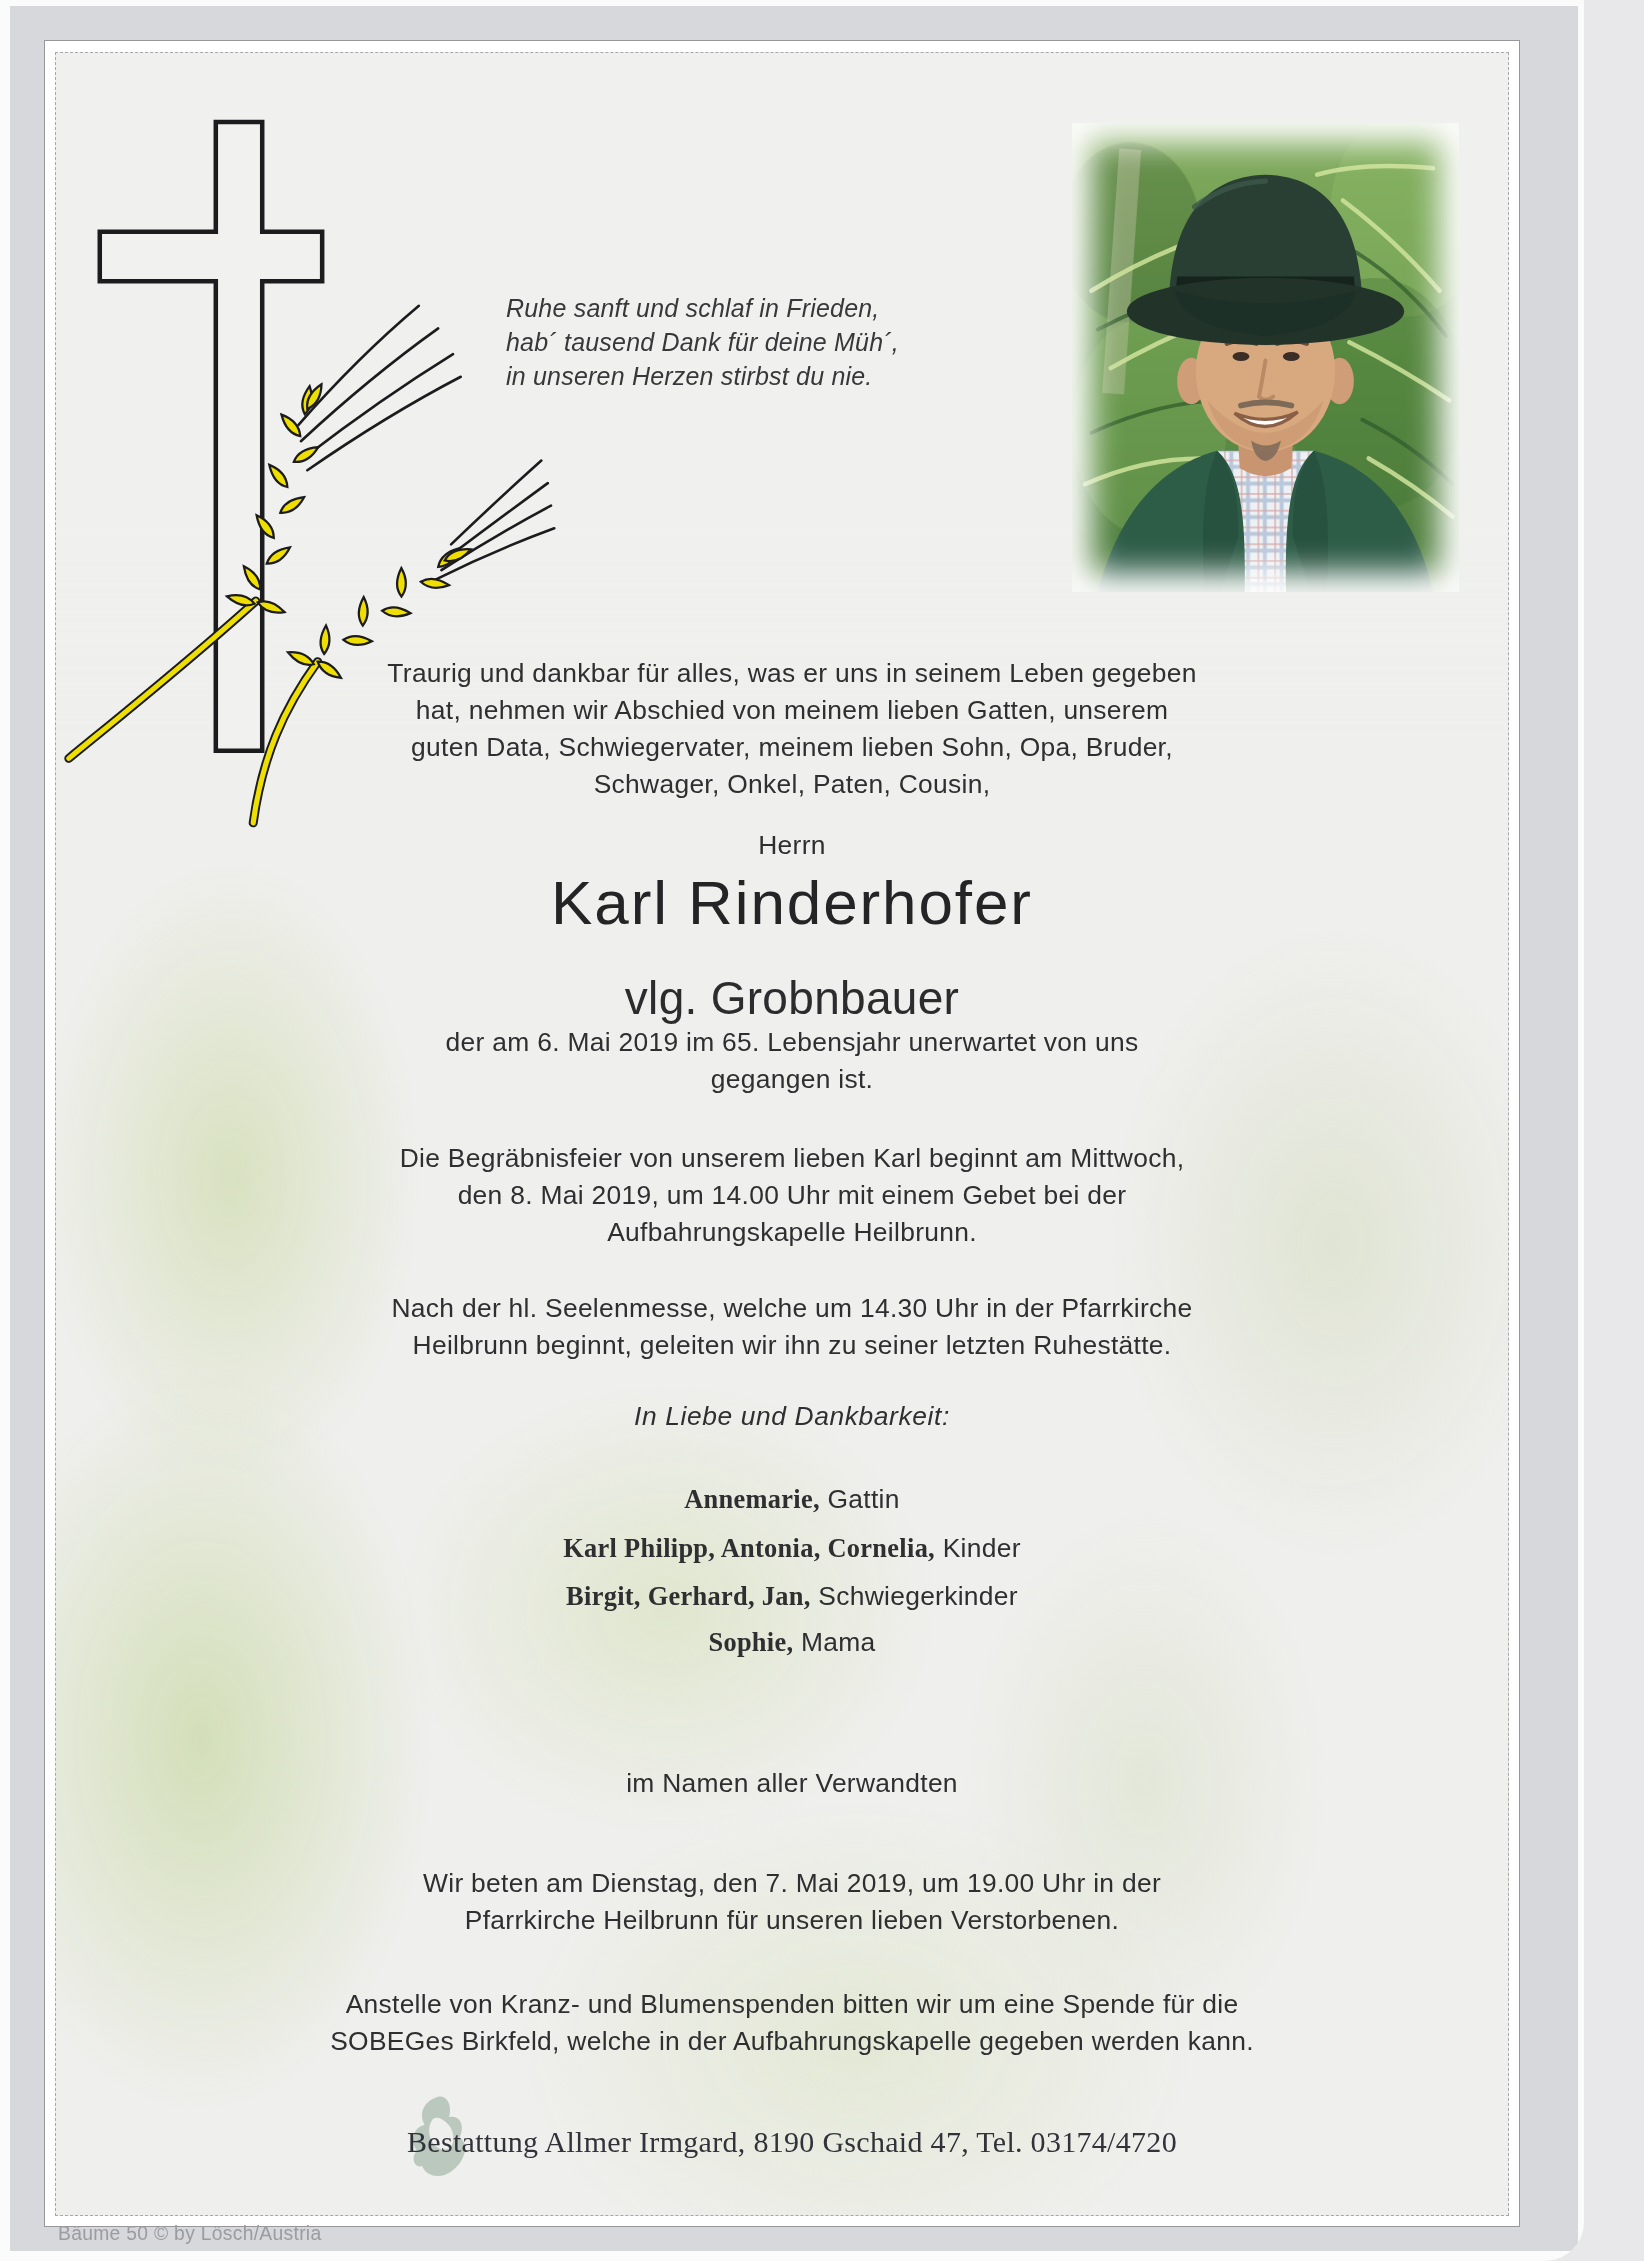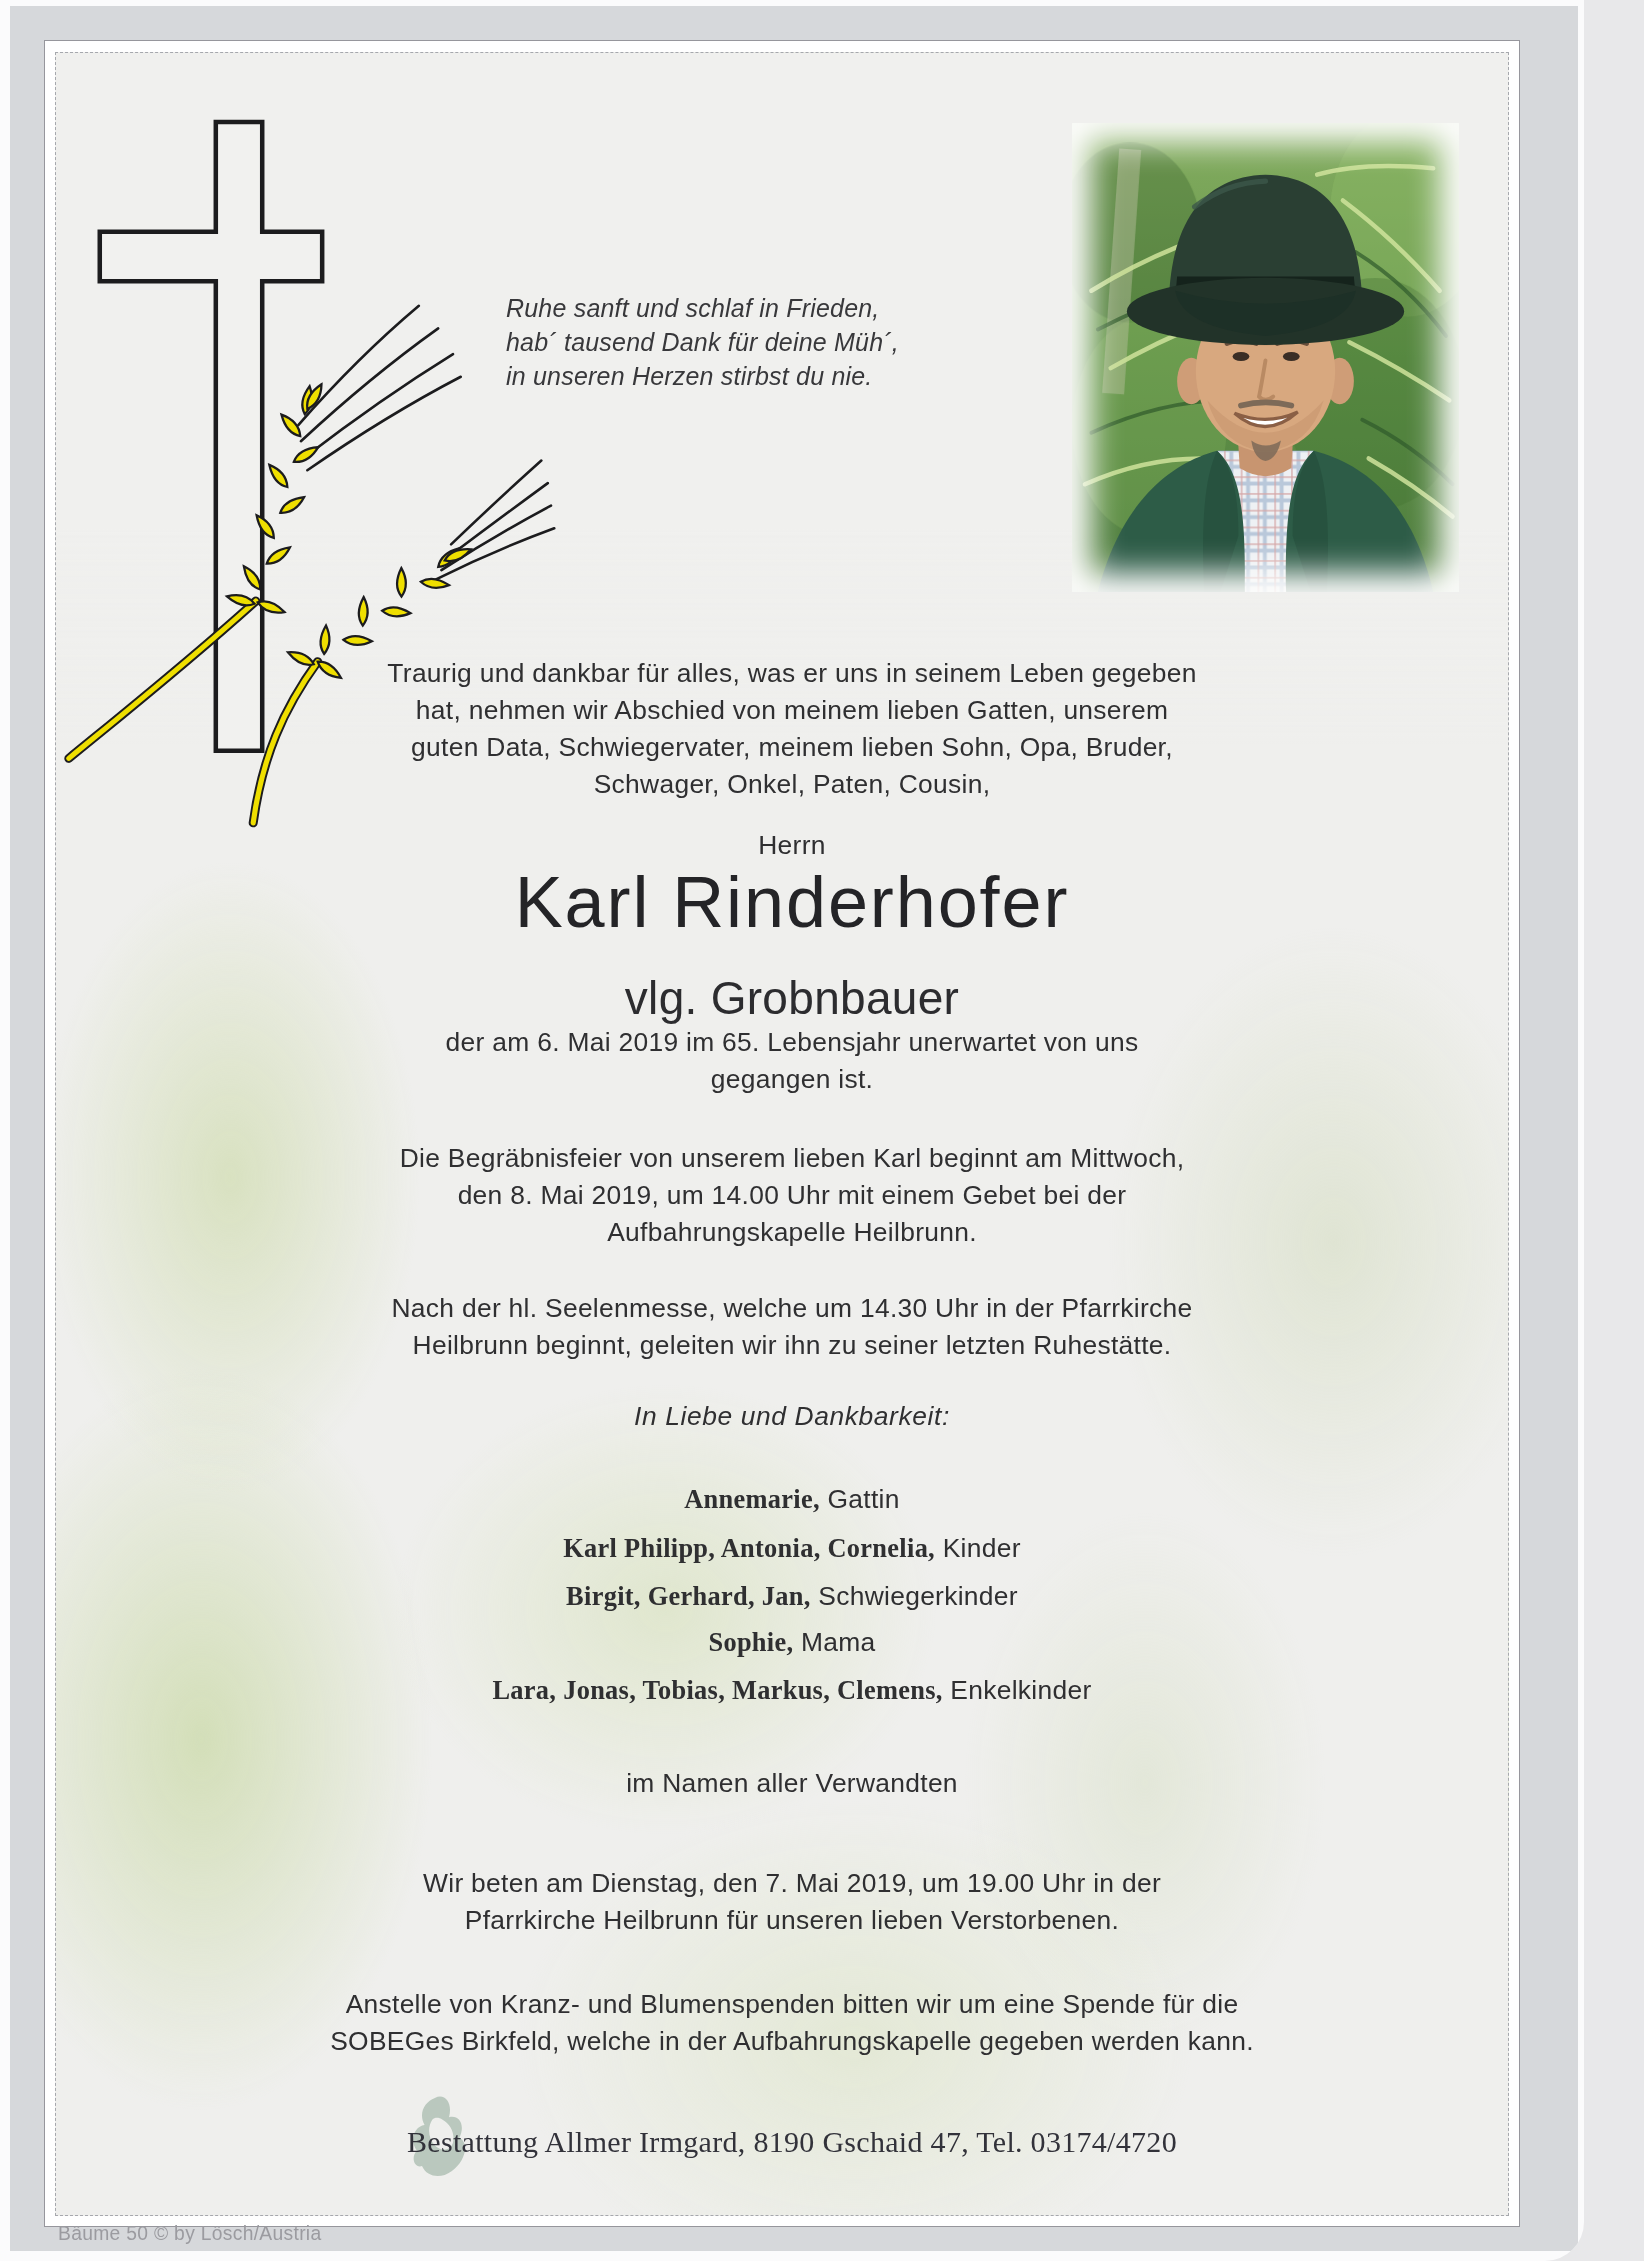--- a/index.html
+++ b/index.html
@@ -25,21 +25,21 @@
       #efefed;
   }
   
   .blk{position:absolute;left:110px;right:110px;text-align:center;
     font-size:26.4px;line-height:37px;color:#2f2f31;white-space:pre-line;letter-spacing:0.3px;}
   .italic{font-style:italic;}
   .b{font-weight:700;white-space:pre-line;font-family:Liberation Serif, serif;}
   .poem{position:absolute;left:506px;top:291px;text-align:left;
     font-size:25px;line-height:34px;font-style:italic;color:#38383b;letter-spacing:0.2px;}
   .salutation{top:827px;}
-  .deceased-name{top:852px;font-size:72px;line-height:101px;letter-spacing:1.9px;color:#242427;}
+  .deceased-name{top:852px;font-size:62px;line-height:101px;letter-spacing:1.9px;color:#242427;}
   .vulgo{top:971px;font-size:46px;line-height:54px;color:#2c2c2f;}
   .death-note{top:1024px;}
   .intro{top:655px;}
   .funeral{top:1140px;}
   .mass{top:1290px;}
   .closing{top:1398px;letter-spacing:0.6px;}
   .fam{position:absolute;left:110px;right:110px;text-align:center;
     font-size:26.4px;line-height:37px;color:#2f2f31;white-space:pre-line;letter-spacing:0.3px;}
   .in-name{top:1765px;}
   .prayer{top:1865px;}
@@ -228,23 +228,20 @@
   </div>
   <div class="fam" style="top:1493px">
     <span class="b">Karl Philipp, Antonia, Cornelia,</span><span> Kinder</span>
   </div>
   <div class="fam" style="top:1541px">
     <span class="b">Birgit, Gerhard, Jan,</span><span> Schwiegerkinder</span>
   </div>
   <div class="fam" style="top:1587px">
     <span class="b">Sophie,</span><span> Mama</span>
   </div>
-  <div class="fam" style="top:1635px">
-    <span class="b">Lara, Jonas, Tobias, Markus, Clemens,</span><span> Enkelkinder</span>
-  </div>
 
   <div class="blk in-name">im Namen aller Verwandten</div>
 
   <div class="blk prayer">Wir beten am Dienstag, den 7. Mai 2019, um 19.00 Uhr in der
 Pfarrkirche Heilbrunn für unseren lieben Verstorbenen.</div>
   <div class="blk donation">Anstelle von Kranz- und Blumenspenden bitten wir um eine Spende für die
 SOBEGes Birkfeld, welche in der Aufbahrungskapelle gegeben werden kann.</div>
 
   <svg class="angel" viewBox="0 0 84 146" xmlns="http://www.w3.org/2000/svg">
     <path fill="#8fa998" d="M34,6 C50,-2 62,14 56,36 C72,32 82,48 72,68 C88,76 82,104 60,120 C44,132 22,130 14,112 C2,116 -4,98 6,88 C-6,72 2,50 18,48 C8,30 18,12 34,6 Z M30,40 C22,52 24,70 34,80 C44,90 58,88 62,76 C66,62 58,46 46,40 C40,36 34,36 30,40 Z"></path>

